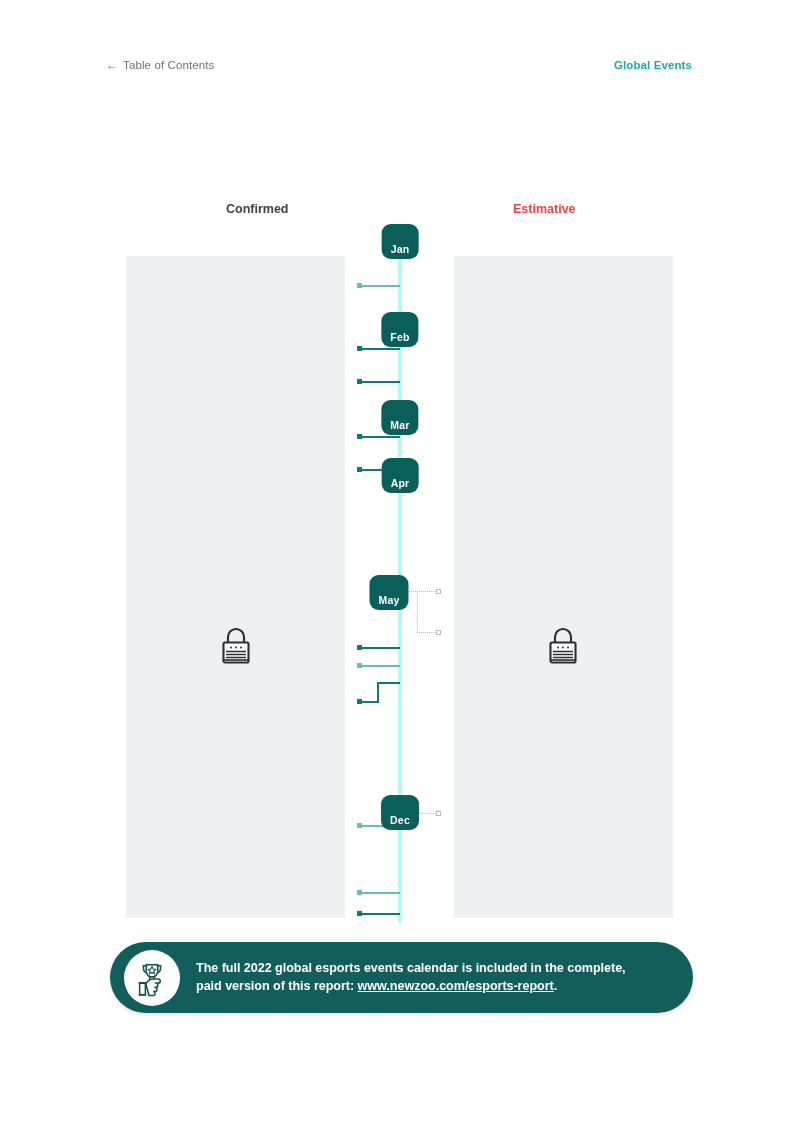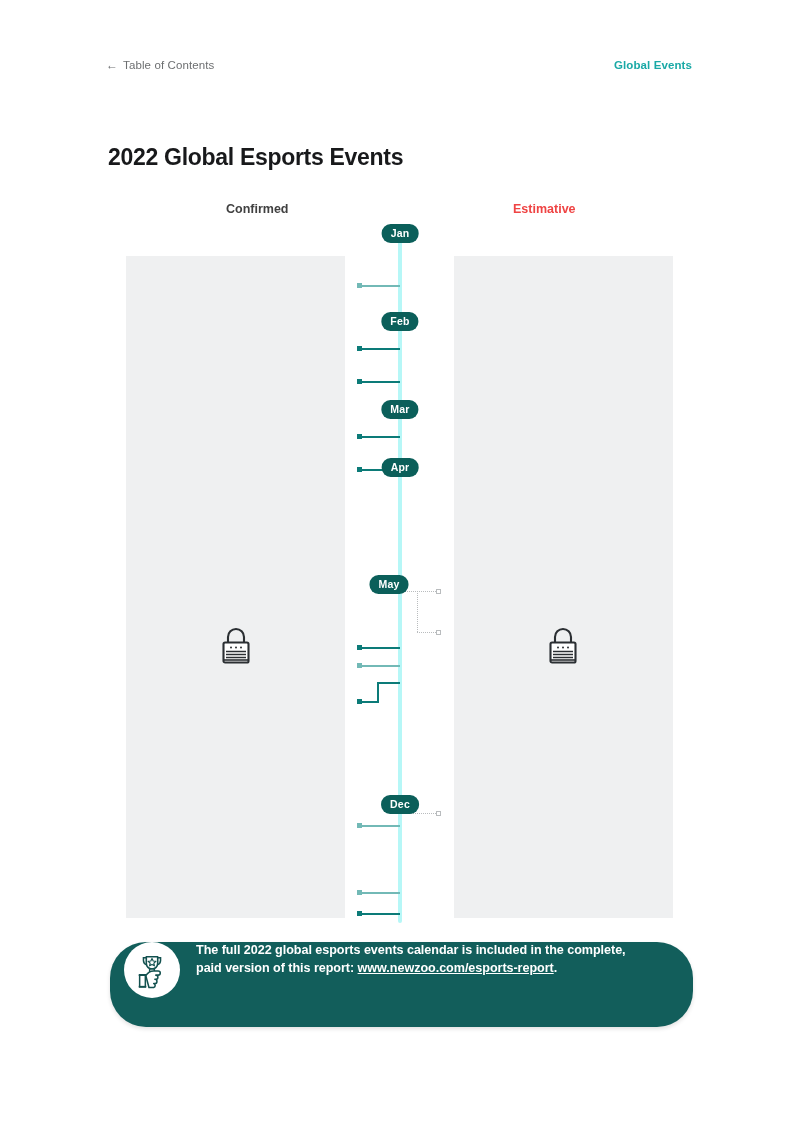--- a/index.html
+++ b/index.html
@@ -56,21 +56,21 @@
 
   .spine {
     position: absolute; left: 398px; top: 232px; width: 4px; height: 691px;
     background: #b6f7f7; border-radius: 2px;
   }
 
   .pill {
     position: absolute; transform: translateX(-50%);
     background: #0b5f5a; color: #ffffff;
     font-size: 10.5px; font-weight: 700; letter-spacing: .2px;
-    padding: 4px 9px 4px; border-radius: 9px; line-height: 1;
+    padding: 20px 9px 4px; border-radius: 9px; line-height: 1;
   }
 
   
   .bar {
     position: absolute; height: 2px;
   }
   .bar .dot {
     position: absolute; left: -1px; top: -2px; width: 5px; height: 5px;
   }
 
@@ -88,23 +88,23 @@
   }
   .est .eh { position: absolute; border-top: 1.5px dotted #b9bcbe; height: 0; }
   .est .ev { position: absolute; border-left: 1.5px dotted #b9bcbe; width: 0; }
   .est .sq {
     position: absolute; width: 5px; height: 5px;
     border: 1px solid #b9bcbe; background: #fff;
   }
 
   
   .banner {
-    position: absolute; left: 110px; top: 942px; width: 583px; height: 85px;
+    position: absolute; left: 110px; top: 942px; width: 583px; height: 71px;
     background: #125e5b; border-radius: 36px;
-    display: flex; align-items: flex-start; padding-left: 14px;
+    display: flex; align-items: center; padding-left: 14px;
     box-shadow: 0 2px 4px rgba(0,0,0,.12);
   }
   .banner-badge {
     width: 56px; height: 56px; border-radius: 50%; background: #ffffff;
     display: flex; align-items: center; justify-content: center; flex: 0 0 auto;
   }
   .banner-text {
     margin-left: 16px; color: #ffffff; font-size: 12.6px; font-weight: 700;
     line-height: 1.42; letter-spacing: -.05px;
   }
@@ -133,21 +133,20 @@
 <div class="page">
 
   <div class="topbar">
     <div class="toc">
       <span class="arrow">←</span>
       <span>Table of Contents</span>
     </div>
     <div class="section-label">Global Events</div>
   </div>
 
-  <h1 class="title">2022 Global Esports Events</h1>
 
   <div class="col-head confirmed">Confirmed</div>
   <div class="col-head estimative">Estimative</div>
 
   <div class="calendar">
 
     <div class="panel left"></div>
     <div class="panel right"></div>
 
     <div class="lock left">

